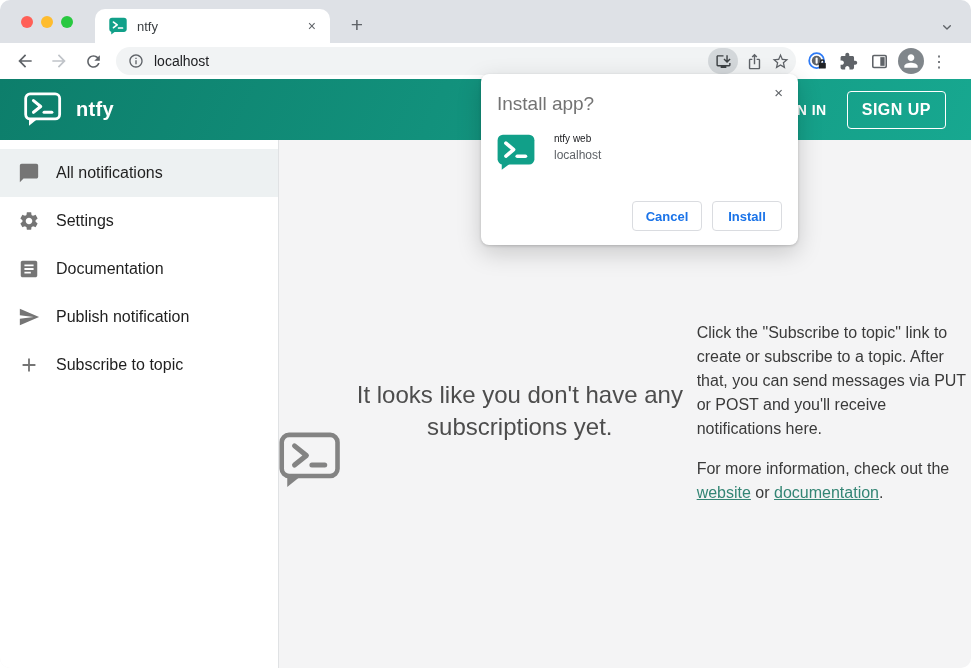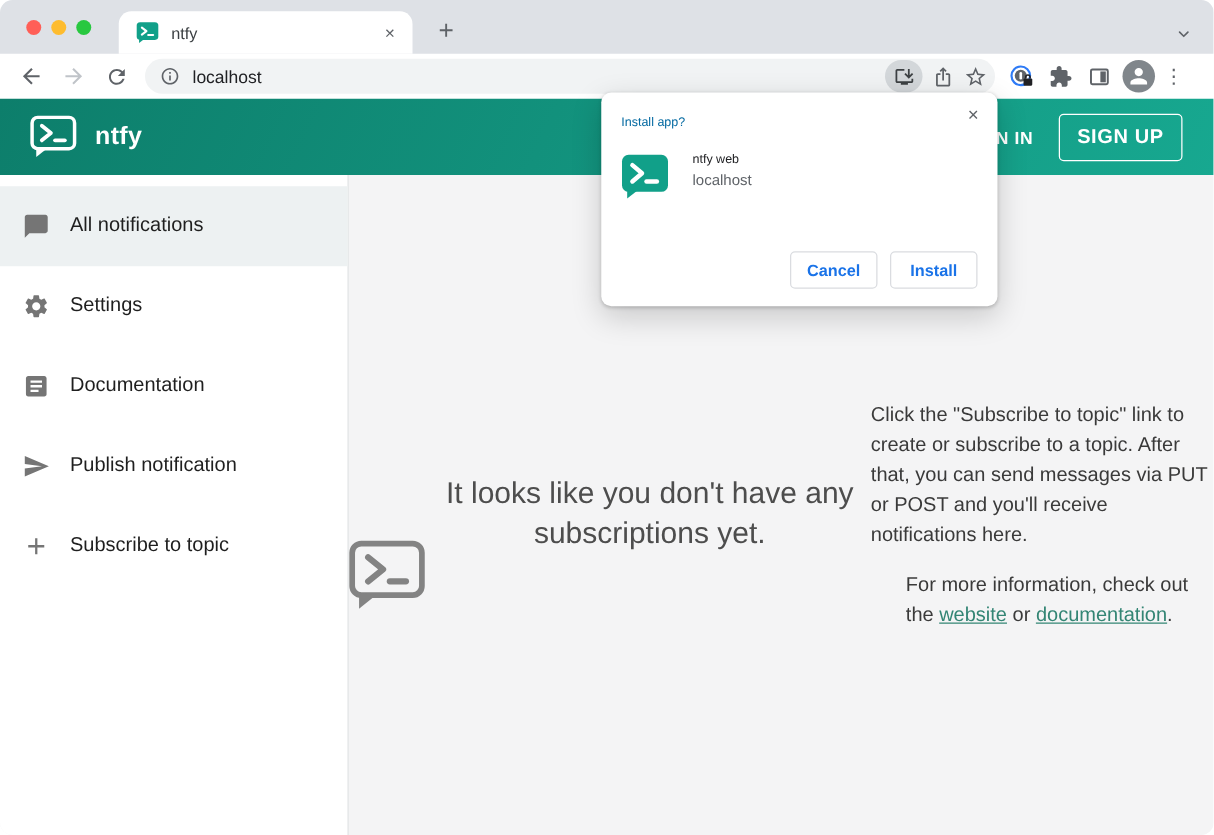--- a/index.html
+++ b/index.html
@@ -54,39 +54,39 @@
   .brand-logo{width:39px;height:35px;color:#fff;display:flex;}
   .brand{margin-left:13px;font-size:20px;font-weight:bold;letter-spacing:.3px;}
   .signin{margin-left:auto;font-size:14px;font-weight:bold;letter-spacing:.5px;cursor:pointer;white-space:nowrap;}
   .signup{
     margin-left:20px;margin-right:1px;border:1px solid #fff;border-radius:4px;background:transparent;color:#fff;
     padding:9px 14px;font-family:inherit;font-size:16px;font-weight:bold;letter-spacing:.5px;cursor:pointer;white-space:nowrap;
   }
   
   .content{display:flex;height:528px;background:#f4f4f5;}
   .sidebar{width:279px;flex:none;background:#fff;border-right:1px solid #e0e2e4;padding-top:9px;}
-  .side-item{height:64px;display:flex;align-items:center;padding-left:18px;gap:16px;font-size:16px;color:#1f1f1f;cursor:pointer;}
+  .side-item{height:48px;display:flex;align-items:center;padding-left:18px;gap:16px;font-size:16px;color:#1f1f1f;cursor:pointer;}
   .side-item.selected{background:#edf1f2;}
   .side-ic{width:22px;height:22px;color:#757575;display:flex;flex:none;}
   .main{flex:1;display:flex;flex-direction:row;align-items:center;}
   .big-logo{margin-top:112px;width:64px;height:57px;color:#838383;display:flex;}
   .empty-heading{
     margin:14px 0 0;max-width:430px;font-size:24px;font-weight:400;line-height:32px;
     color:#4d4d4d;text-align:center;
   }
   .copy{width:402px;margin-top:18px;font-size:16px;line-height:24px;color:#3a3a3a;}
   .copy p{margin:0;}
-  .copy p + p{margin-top:16px;margin-left:28px;}
+  .copy p + p{margin-top:16px;}
   .link{color:#338574;text-decoration:underline;cursor:pointer;}
   
   .install-dialog{
     position:absolute;left:481px;top:74px;width:317px;height:171px;background:#fff;z-index:30;
     border-radius:8px;box-shadow:0 1px 3px rgba(0,0,0,.18),0 8px 24px rgba(0,0,0,.18);padding:16px;
   }
-  .dlg-title{font-size:10px;color:#0369a1;margin-top:3px;}
+  .dlg-title{font-size:19px;color:#737373;margin-top:3px;}
   .dlg-close{position:absolute;top:11px;right:15px;font-size:15px;color:#5f6368;cursor:pointer;line-height:1;}
   .dlg-app{display:flex;margin-top:18px;gap:19px;align-items:flex-start;}
   .dlg-appicon{width:38px;height:38px;flex:none;display:flex;}
   .dlg-appname{font-size:10px;color:#202124;}
   .dlg-apporigin{font-size:12px;color:#5f6368;margin-top:4px;}
   .dlg-actions{position:absolute;right:16px;bottom:14px;display:flex;gap:10px;}
   .dlg-btn{
     min-width:70px;height:30px;background:#fff;border:1px solid #dadce0;border-radius:4px;
     color:#1a73e8;font-family:inherit;font-size:13px;font-weight:bold;cursor:pointer;padding:0 12px;
   }

